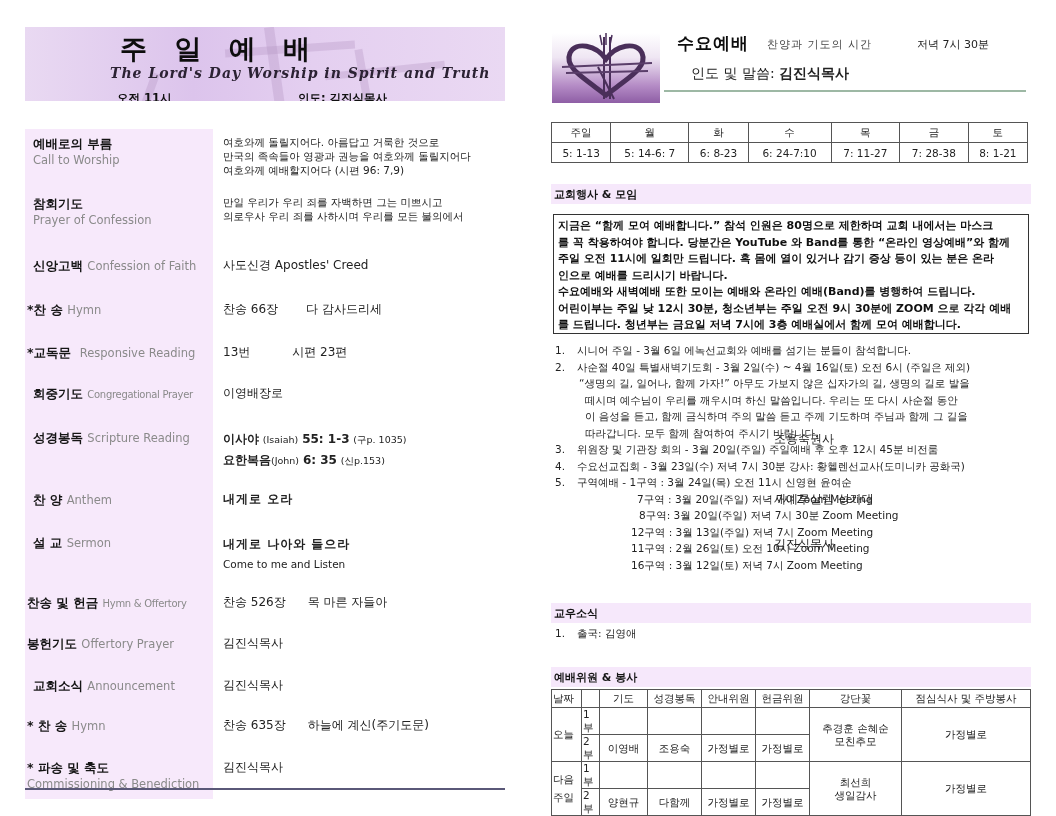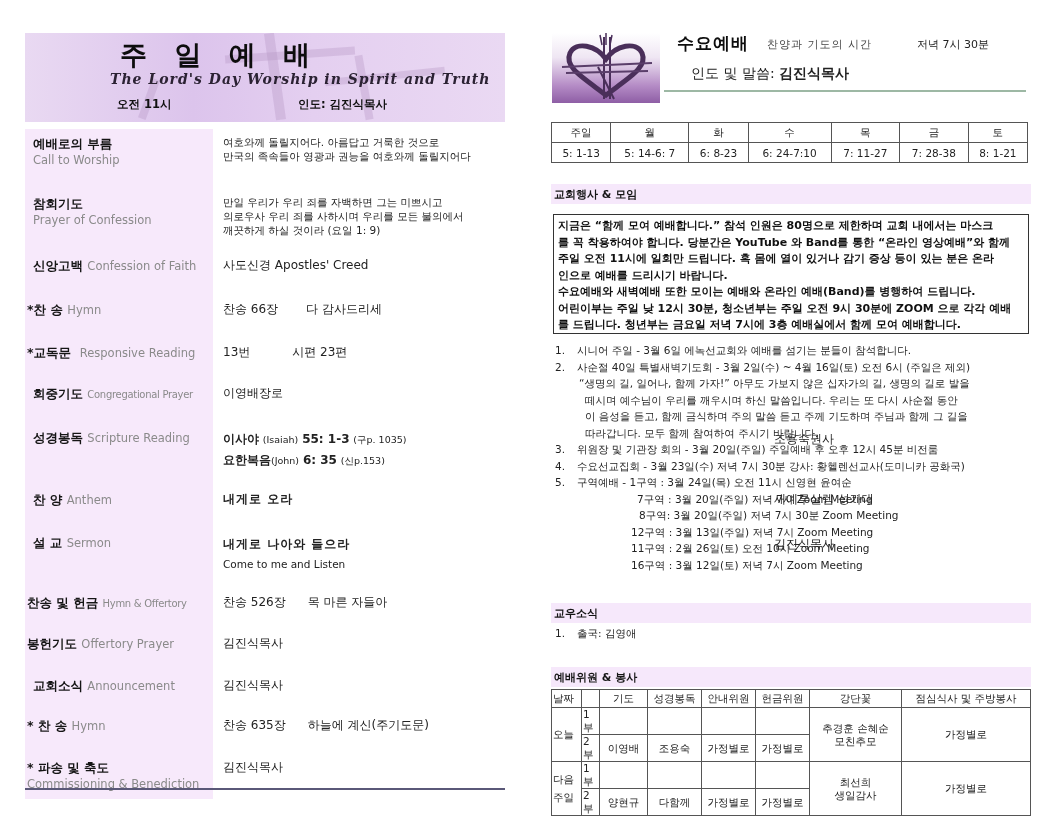--- a/index.html
+++ b/index.html
@@ -2,21 +2,21 @@
 <html><head>
 <meta charset="utf-8">
 <style>
   * { box-sizing: border-box; margin: 0; padding: 0; }
   html, body { width: 1056px; height: 816px; background: #ffffff; overflow: hidden; }
   body { position: relative; font-family: "DejaVu Sans", "Liberation Sans", sans-serif; color: #111; }
 
   
   .left { position: absolute; left: 25px; top: 25px; width: 480px; height: 765px; }
   .banner {
-    position: absolute; left: 0; top: 8px; width: 480px; height: 89px;
+    position: absolute; left: 0; top: 2px; width: 480px; height: 74px;
     background: linear-gradient(90deg, #e9d9f2 0%, #dcc4ec 35%, #e4cff0 60%, #ead9f3 100%);
     overflow: hidden;
   }
   .banner .cross { position: absolute; background: rgba(180,150,195,0.35); }
   .banner-title { position: absolute; left: 95px; top: 4px; font-size: 27px; font-weight: bold; letter-spacing: 9px; color: #0d0d0d; }
   .banner-sub { position: absolute; left: 85px; top: 38px; font-family: "DejaVu Serif", serif; font-style: italic; font-weight: bold; font-size: 14px; letter-spacing: 1px; color: #2b2233; }
   .banner-time { position: absolute; left: 92px; top: 64px; font-size: 11.5px; font-weight: bold; color: #111; }
   .banner-leader { position: absolute; left: 273px; top: 64px; font-size: 11.5px; font-weight: bold; color: #111; }
 
   .order { position: absolute; left: 0; top: 92px; width: 480px; height: 670px; margin-top: 12px; }
@@ -90,29 +90,29 @@
   </div>
 
   <div class="order">
     <div class="order-labels"></div>
 
     <div class="order-row" style="top:6px;">
       <div class="o-label"><span>예배로의 부름</span><span class="en block">Call to Worship</span></div>
       <div class="o-value small">
         <div>여호와께 돌릴지어다. 아름답고 거룩한 것으로</div>
         <div>만국의 족속들아 영광과 권능을 여호와께 돌릴지어다</div>
+        <div>여호와께 예배할지어다 (시편 96: 7,9)</div>
       </div>
     </div>
 
     <div class="order-row" style="top:66px;">
       <div class="o-label"><span>참회기도</span><span class="en block">Prayer of Confession</span></div>
       <div class="o-value small">
         <div>만일 우리가 우리 죄를 자백하면 그는 미쁘시고</div>
         <div>의로우사 우리 죄를 사하시며 우리를 모든 불의에서</div>
-        <div>깨끗하게 하실  것이라 (요일 1: 9)</div>
       </div>
     </div>
 
     <div class="order-row" style="top:128px;">
       <div class="o-label"><span>신앙고백</span> <span class="en">Confession of Faith</span></div>
       <div class="o-value">사도신경  Apostles' Creed</div>
     </div>
 
     <div class="order-row" style="top:172px;">
       <div class="o-label" style="left:2px;"><span>*찬 송</span> <span class="en">Hymn</span></div>

